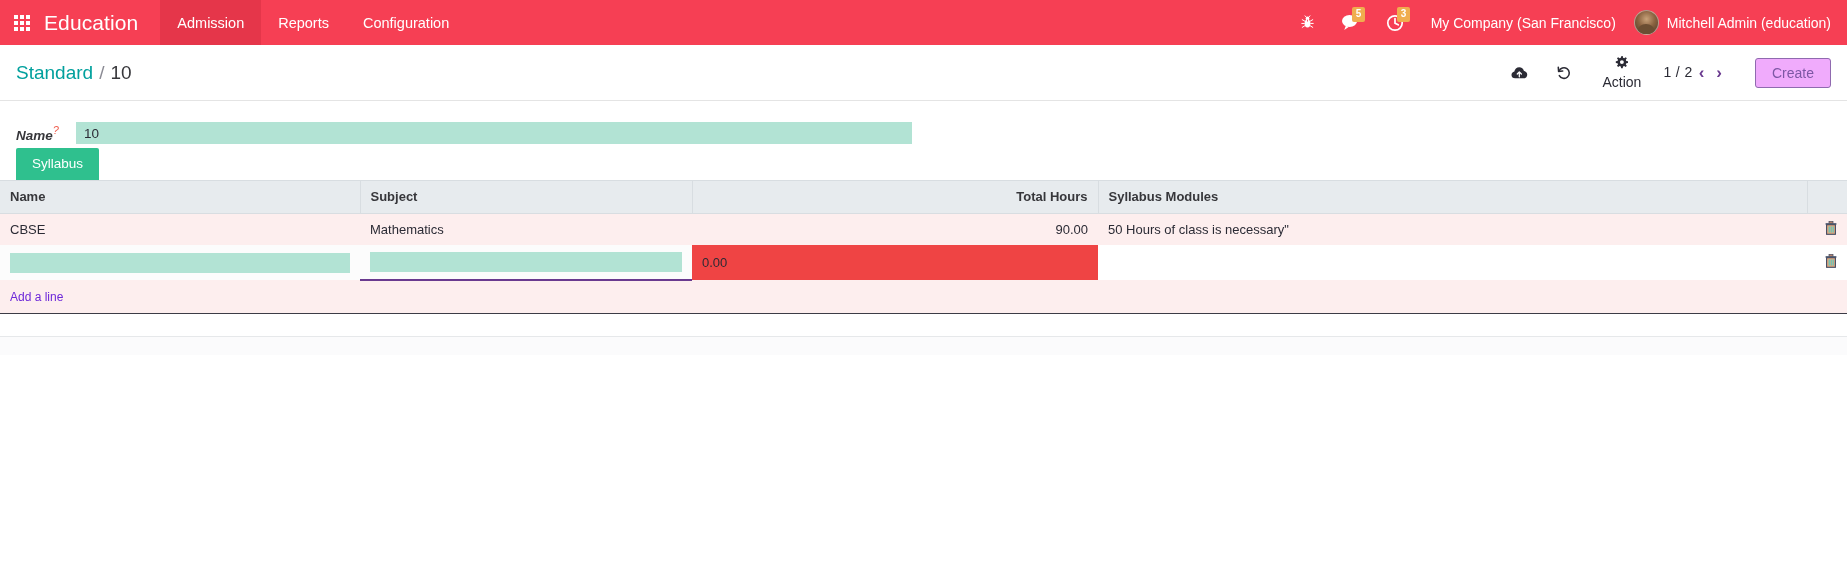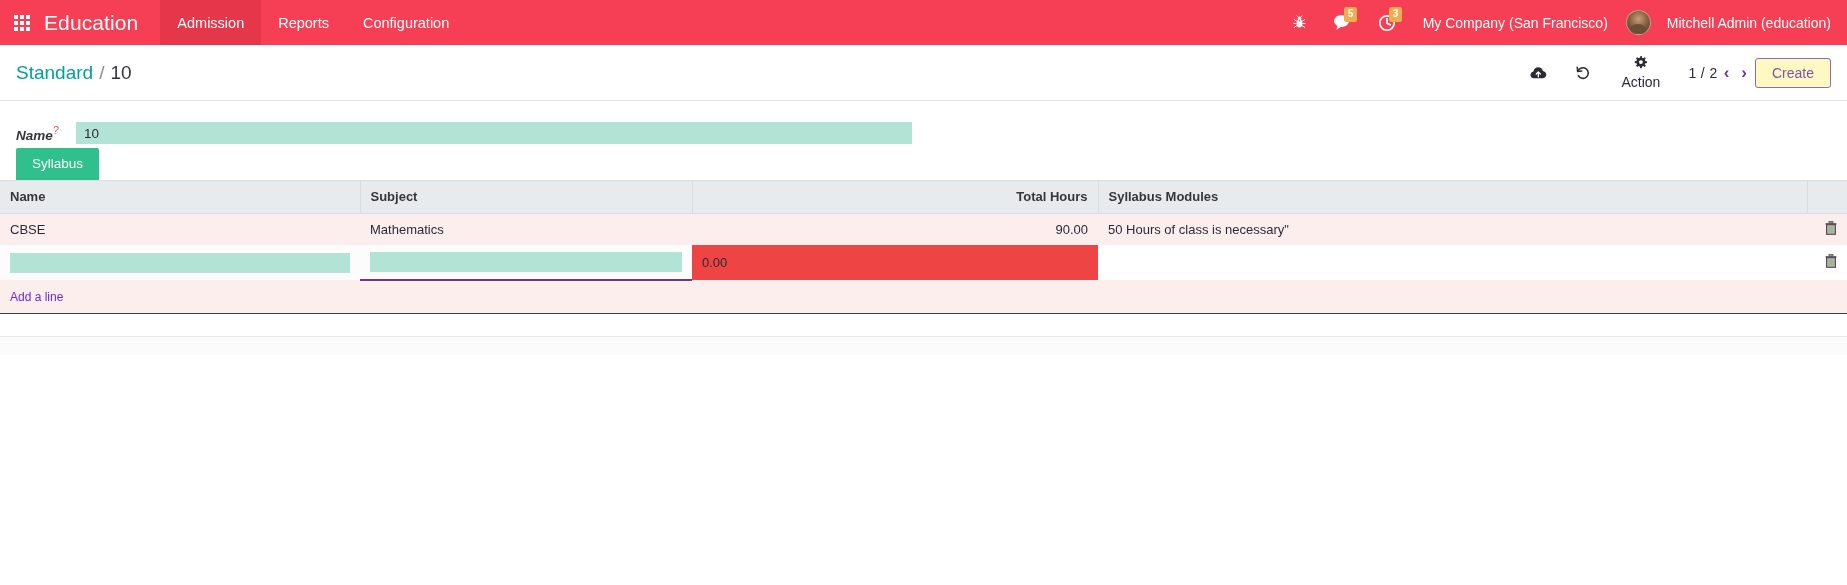--- a/index.html
+++ b/index.html
@@ -77,21 +77,21 @@
     font-weight: bold;
   }
   .nav-company {
     padding: 0 14px;
     font-size: 14px;
     cursor: pointer;
     white-space: nowrap;
   }
   .nav-user {
     display: flex; align-items: center;
-    gap: 16px;
+    gap: 8px;
     font-size: 14px;
     cursor: pointer;
     padding-left: 4px;
     white-space: nowrap;
   }
   .avatar {
     width: 25px; height: 25px;
     border-radius: 50%;
     background: radial-gradient(circle at 50% 35%, #c8a27a 0%, #8a6240 45%, #4a3524 100%);
     border: 1px solid rgba(255,255,255,.45);
@@ -133,35 +133,35 @@
     font-size: 14px;
   }
   .cp-action {
     display: flex; align-items: center; gap: 5px;
     font-size: 14px; color: #2b2b35;
     cursor: pointer;
     padding: 0 12px 0 16px;
     flex-direction: column;
   }
   .pager {
-    display: flex; align-items: center;
+    display: flex; 
     font-size: 14px; color: #2b2b35;
-    margin-left: 16px;
+    margin-left: 10px;
   }
   .pager-val { letter-spacing: .4px; }
   .pager-btn {
     color: #6a3a8f; cursor: pointer;
     padding: 0 6px; font-size: 17px; line-height: 1;
     font-weight: bold;
   }
   .create-btn {
-    margin-left: 2px;
+    margin-left: 27px;
     border: 1px solid #8f6aaf;
     color: #7d57a5;
-    background: #fef9c3;
+    background: #f0abfc;
     border-radius: 3px;
     padding: 6px 16px;
     font-size: 14px;
     cursor: pointer;
     font-family: inherit;
     text-align: right;
   }
 
   
   .sheet-wrap {

